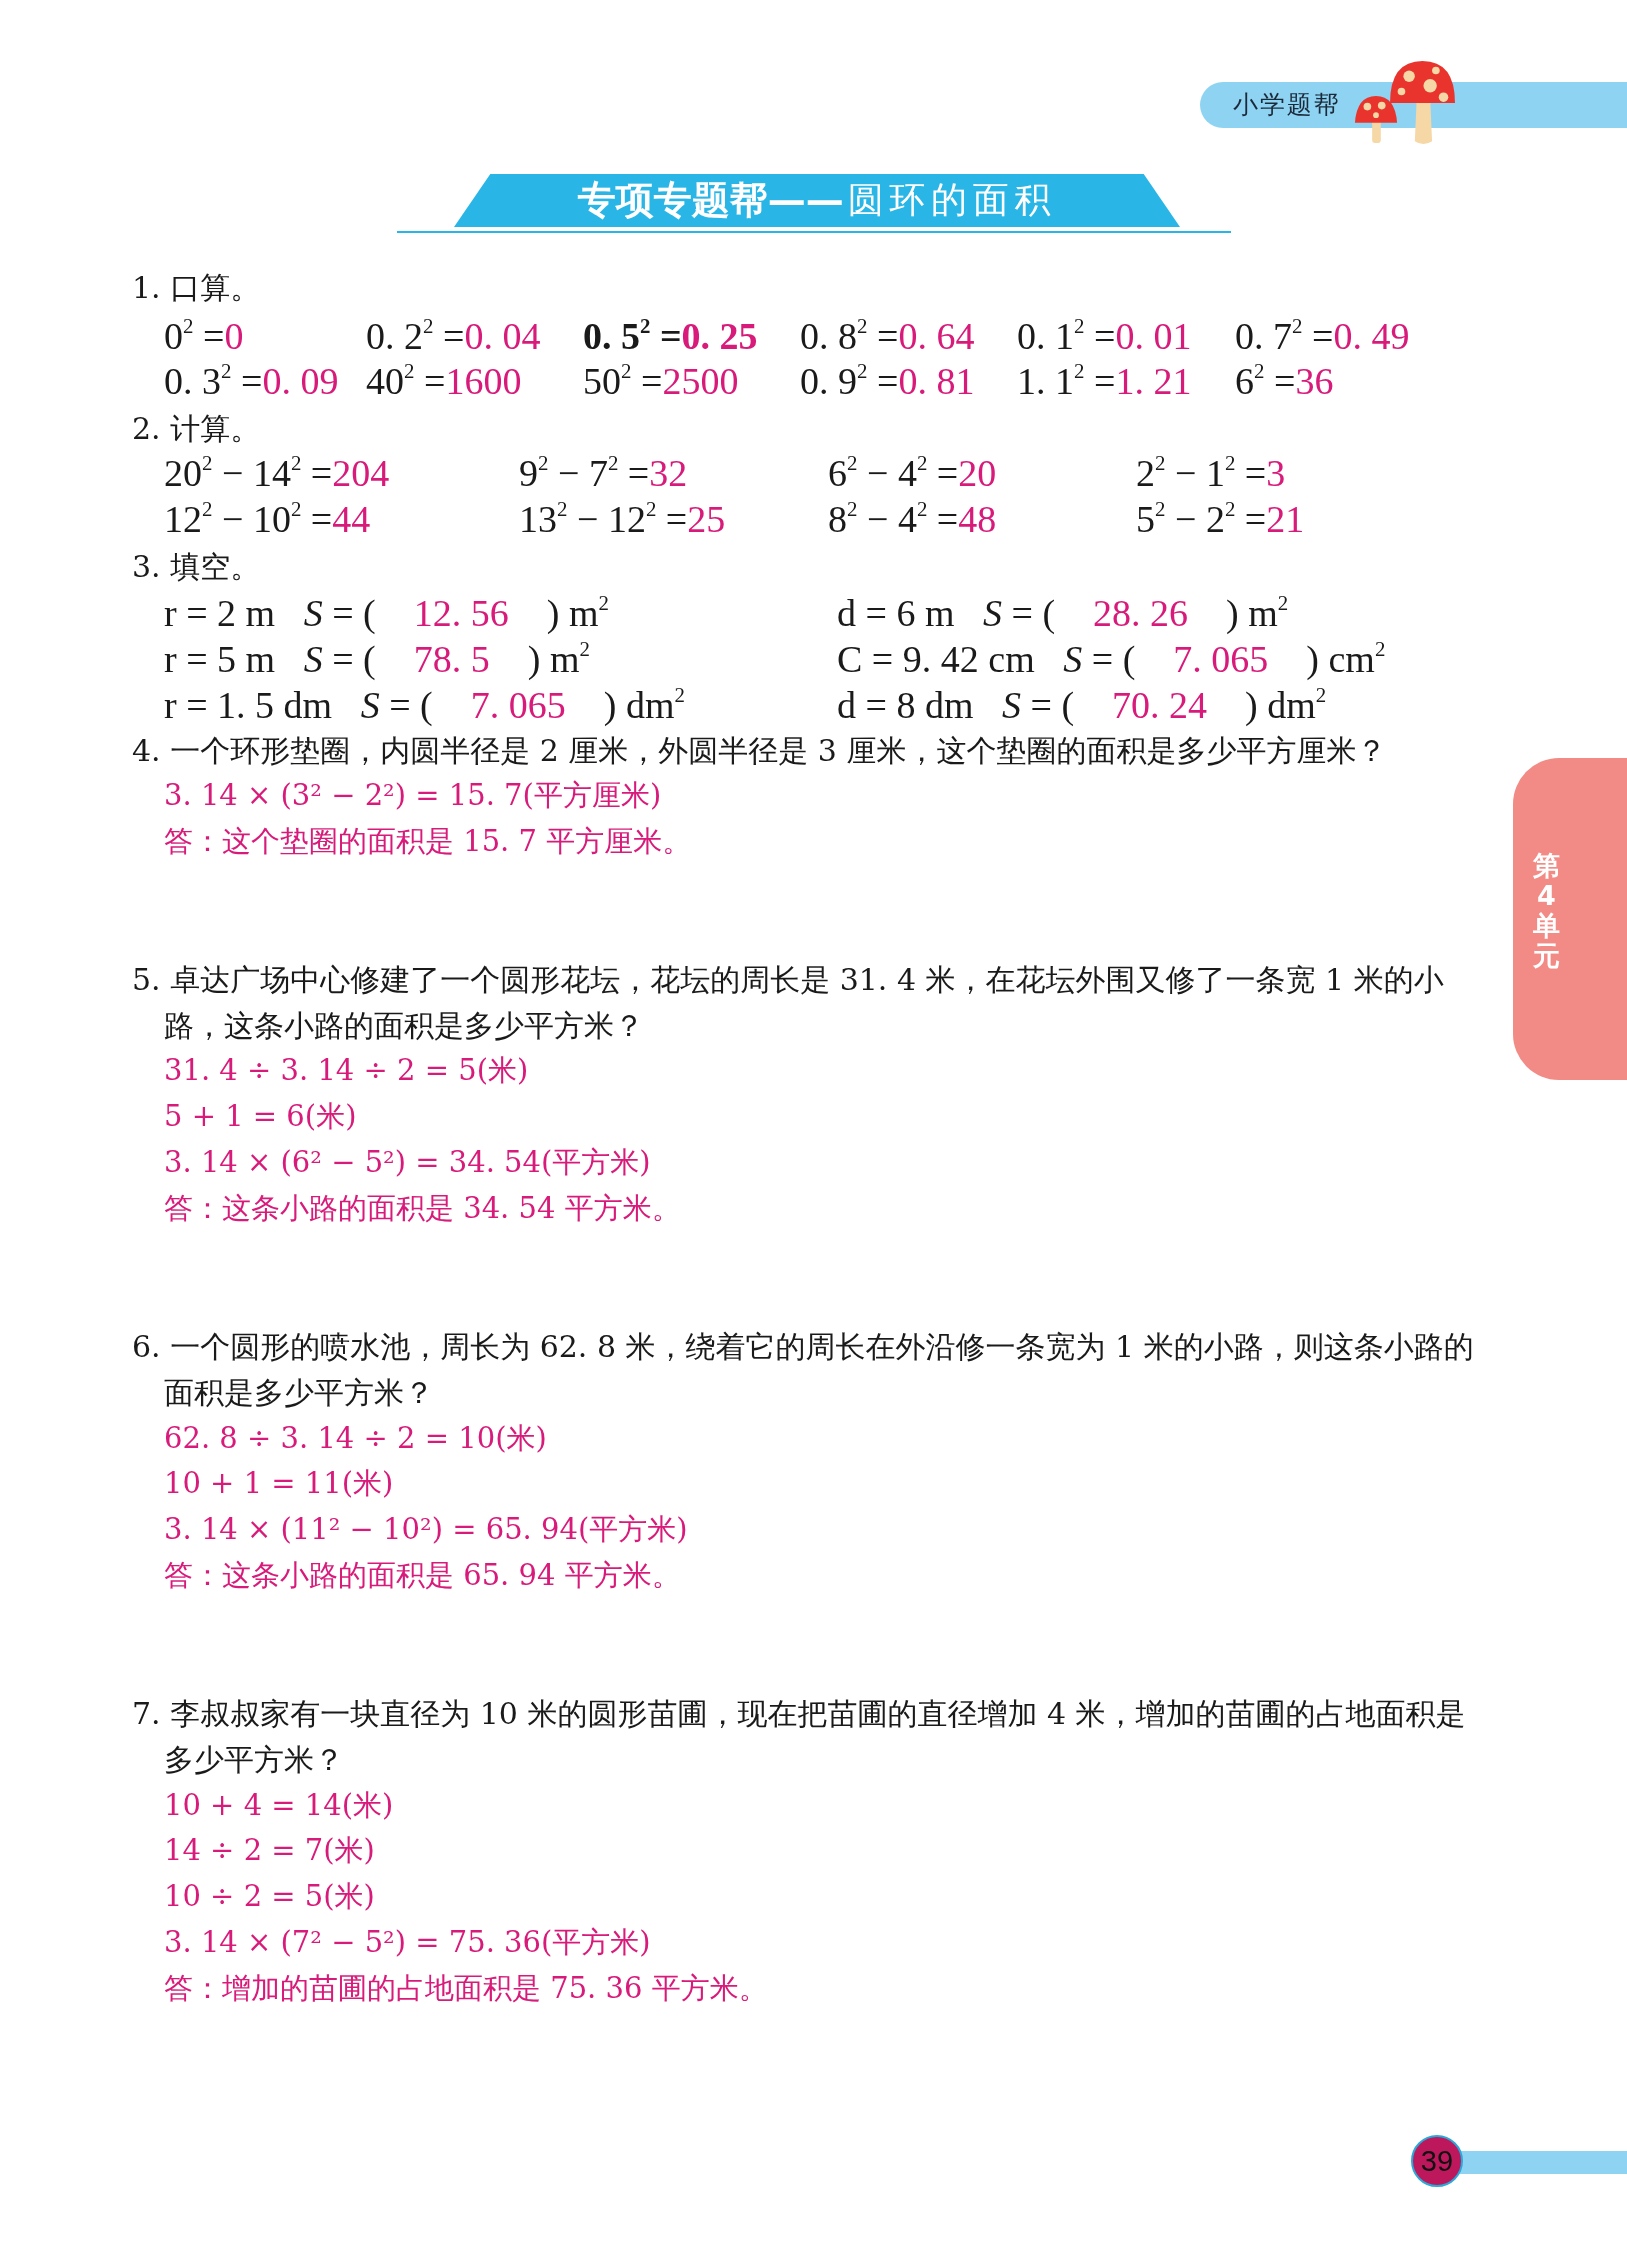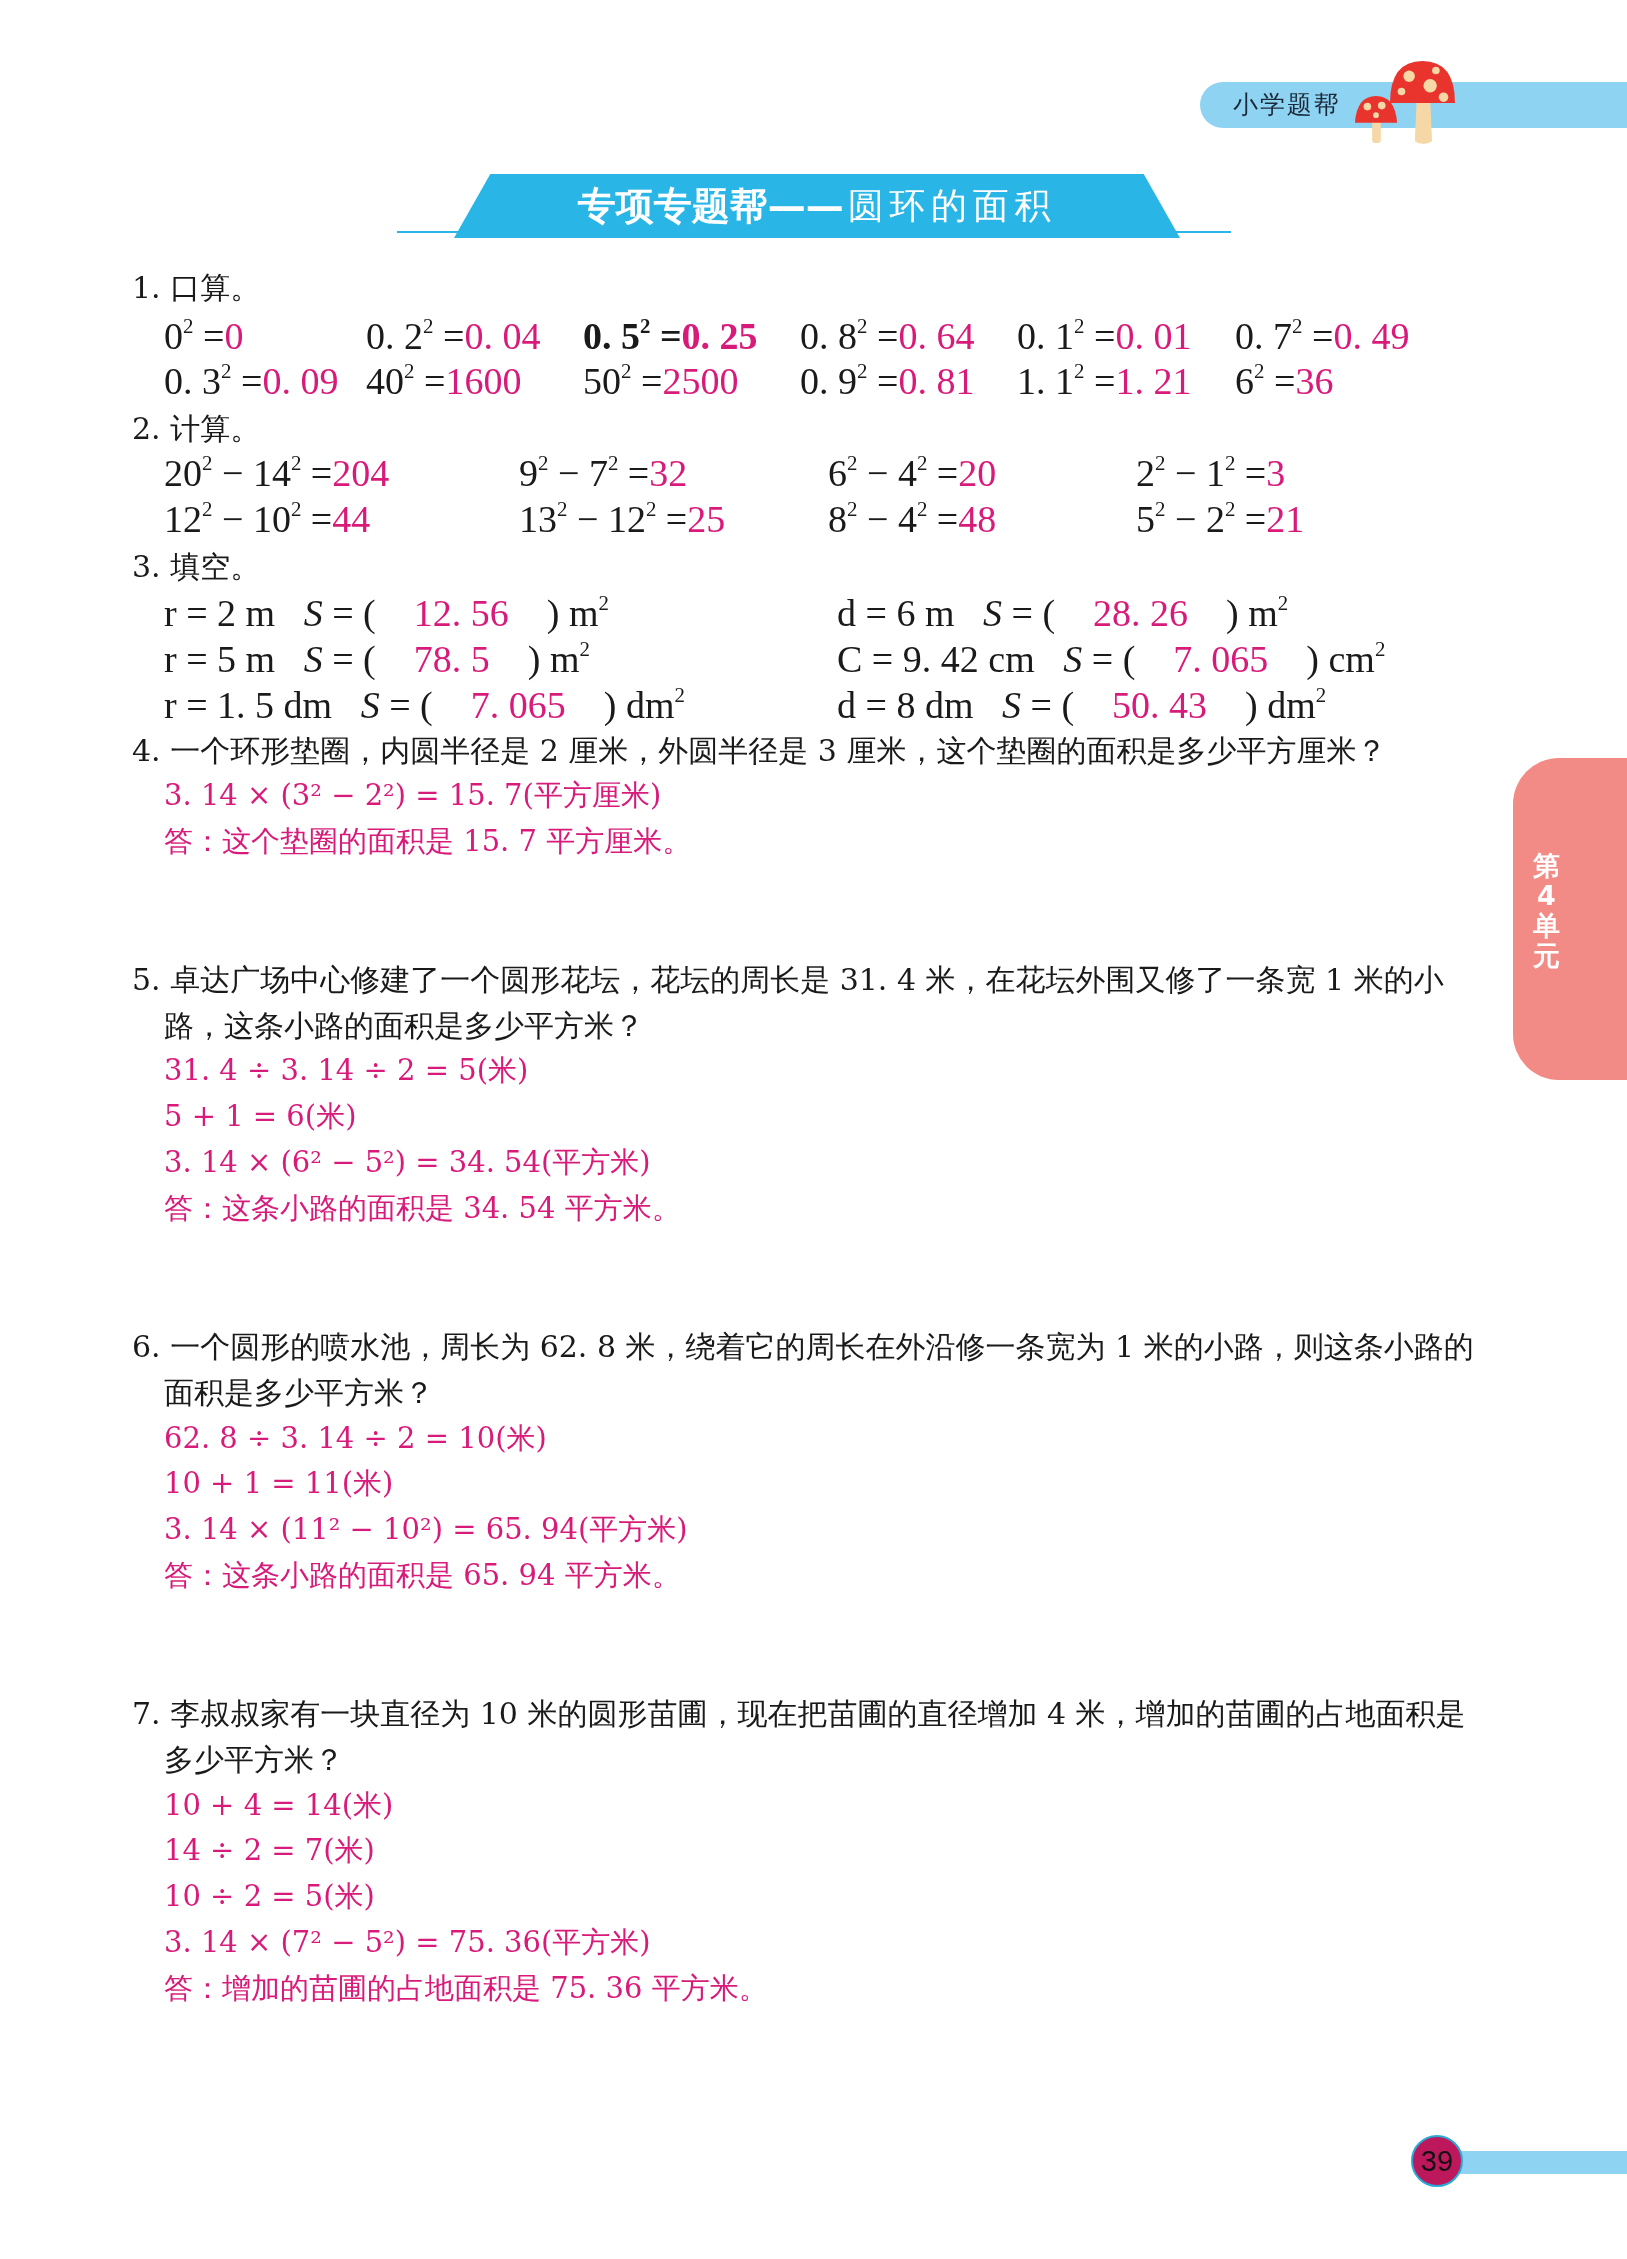--- a/index.html
+++ b/index.html
@@ -17,21 +17,21 @@
   }
   .brand-text {
     position: absolute; left: 1233px; top: 88px; font-size: 25px; letter-spacing: 1.9px;
     font-family: "DejaVu Sans", sans-serif; color: #1b2a3a; text-align: center;
   }
   .mushroom { position: absolute; }
 
   
   .title-line { position: absolute; left: 397px; top: 231px; width: 834px; height: 1.9px; background: #29b6e6; }
   .title-banner {
-    position: absolute; left: 454px; top: 174px; width: 726px; height: 64px;
+    position: absolute; left: 454px; top: 174px; width: 726px; height: 53px;
     background: #29b6e6;
     clip-path: polygon(5% 0, 95% 0, 100% 100%, 0 100%);
     display: flex; align-items: center; justify-content: center; gap: 3.8px;
   }
   .title-main { font-family: "DejaVu Sans", sans-serif; font-weight: bold; font-size: 38px; color: #fff; }
   .title-sub { font-family: "DejaVu Serif", serif; font-size: 36px; color: #fff; letter-spacing: 5.7px; }
 
   
   .abs { position: absolute; white-space: nowrap; }
   .q-head { font-size: 30px; font-family: "DejaVu Serif", serif; }
@@ -113,21 +113,21 @@
     <div class="abs expr" style="left: 1136px; top: 497px;"><span>5</span><sup>2</sup><span> − </span><span>2</span><sup>2</sup><span> =</span><span class="pink">21</span></div>
   </div>
 
 <div class="abs q-head" style="left:132px;top:547px">3. 填空。</div>
 <div id="q3">
     <div class="abs expr" style="left: 164px; top: 591px;"><span style="font-style: normal;">r = 2  m</span><span>&nbsp;&nbsp;&nbsp;<i>S</i> = (&nbsp;&nbsp;&nbsp;&nbsp;</span><span class="pink">12. 56</span><span>&nbsp;&nbsp;&nbsp;&nbsp;) </span><span>m</span><sup>2</sup></div>
     <div class="abs expr" style="left: 164px; top: 637px;"><span style="font-style: normal;">r = 5  m</span><span>&nbsp;&nbsp;&nbsp;<i>S</i> = (&nbsp;&nbsp;&nbsp;&nbsp;</span><span class="pink">78. 5</span><span>&nbsp;&nbsp;&nbsp;&nbsp;) </span><span>m</span><sup>2</sup></div>
     <div class="abs expr" style="left: 164px; top: 683px;"><span style="font-style: normal;">r = 1. 5  dm</span><span>&nbsp;&nbsp;&nbsp;<i>S</i> = (&nbsp;&nbsp;&nbsp;&nbsp;</span><span class="pink">7. 065</span><span>&nbsp;&nbsp;&nbsp;&nbsp;) </span><span>dm</span><sup>2</sup></div>
     <div class="abs expr" style="left: 837px; top: 591px;"><span style="font-style: normal;">d = 6  m</span><span>&nbsp;&nbsp;&nbsp;<i>S</i> = (&nbsp;&nbsp;&nbsp;&nbsp;</span><span class="pink">28. 26</span><span>&nbsp;&nbsp;&nbsp;&nbsp;) </span><span>m</span><sup>2</sup></div>
     <div class="abs expr" style="left: 837px; top: 637px;"><span style="font-style: normal;">C = 9. 42  cm</span><span>&nbsp;&nbsp;&nbsp;<i>S</i> = (&nbsp;&nbsp;&nbsp;&nbsp;</span><span class="pink">7. 065</span><span>&nbsp;&nbsp;&nbsp;&nbsp;) </span><span>cm</span><sup>2</sup></div>
-    <div class="abs expr" style="left: 837px; top: 683px;"><span style="font-style: normal;">d = 8  dm</span><span>&nbsp;&nbsp;&nbsp;<i>S</i> = (&nbsp;&nbsp;&nbsp;&nbsp;</span><span class="pink">50. 43</span><span>&nbsp;&nbsp;&nbsp;&nbsp;) </span><span>dm</span><sup>2</sup></div>
+    <div class="abs expr" style="left: 837px; top: 683px;"><span style="font-style: normal;">d = 8  dm</span><span>&nbsp;&nbsp;&nbsp;<i>S</i> = (&nbsp;&nbsp;&nbsp;&nbsp;</span><span class="pink">70. 24</span><span>&nbsp;&nbsp;&nbsp;&nbsp;) </span><span>dm</span><sup>2</sup></div>
   </div>
 
 <div class="abs q-head" style="left:132px;top:731px">4. 一个环形垫圈，内圆半径是 2 厘米，外圆半径是 3 厘米，这个垫圈的面积是多少平方厘米？</div>
 <div class="abs ans pink" style="left:164px;top:776px">3. 14 × (3² − 2²) = 15. 7(平方厘米)</div>
 <div class="abs ans pink" style="left:164px;top:822px">答：这个垫圈的面积是 15. 7 平方厘米。</div>
 
 <div class="abs q-head" style="left:132px;top:960px">5. 卓达广场中心修建了一个圆形花坛，花坛的周长是 31. 4 米，在花坛外围又修了一条宽 1 米的小</div>
 <div class="abs q-head" style="left:164px;top:1006px">路，这条小路的面积是多少平方米？</div>
 <div class="abs ans pink" style="left:164px;top:1051px">31. 4 ÷ 3. 14 ÷ 2 = 5(米)</div>
 <div class="abs ans pink" style="left:164px;top:1097px">5 + 1 = 6(米)</div>

